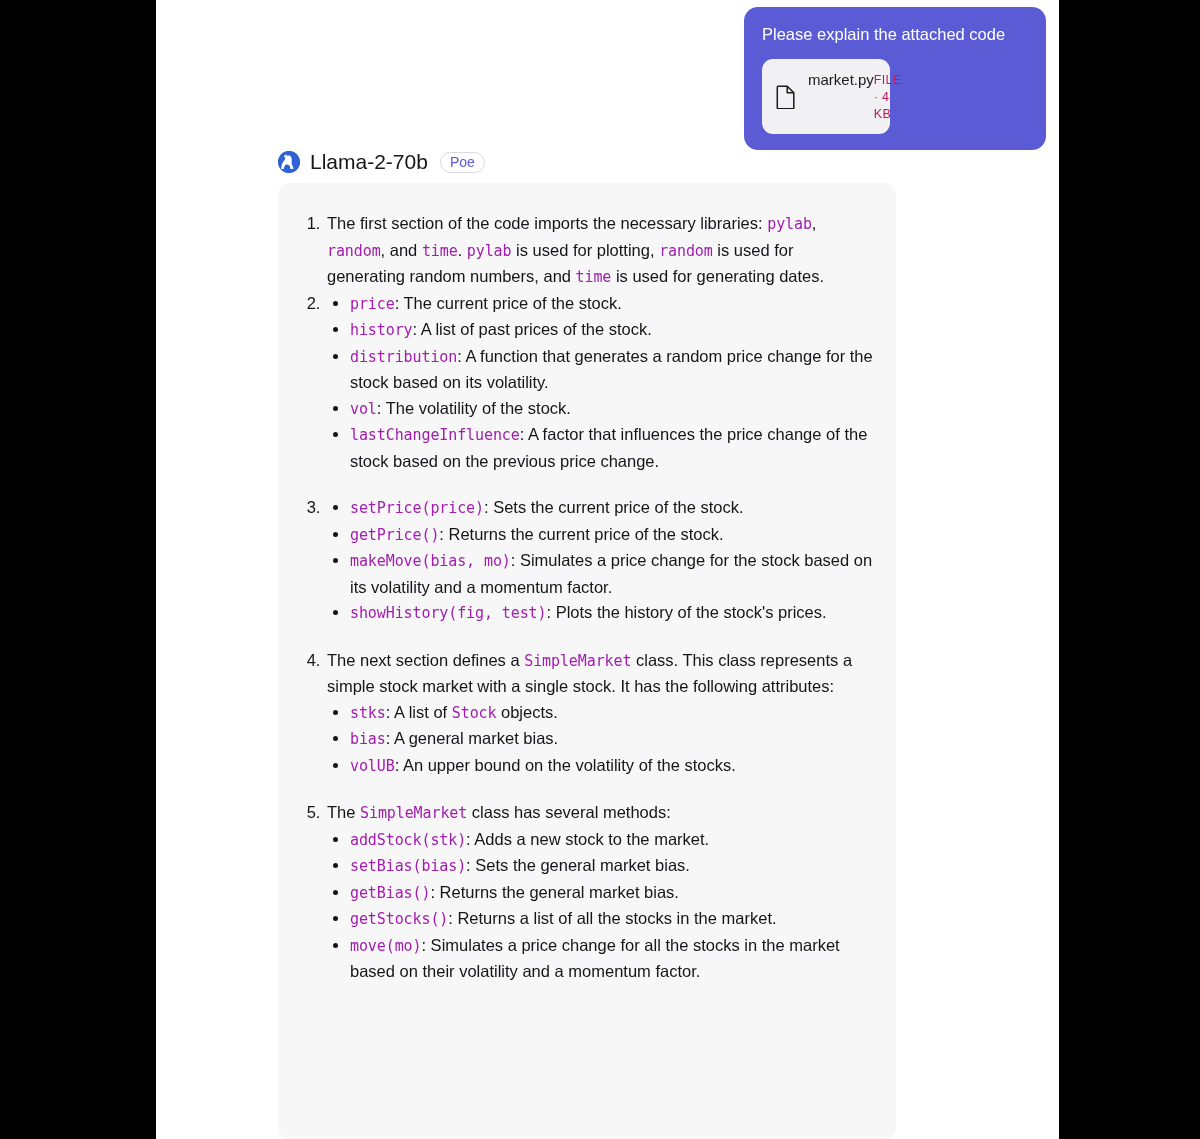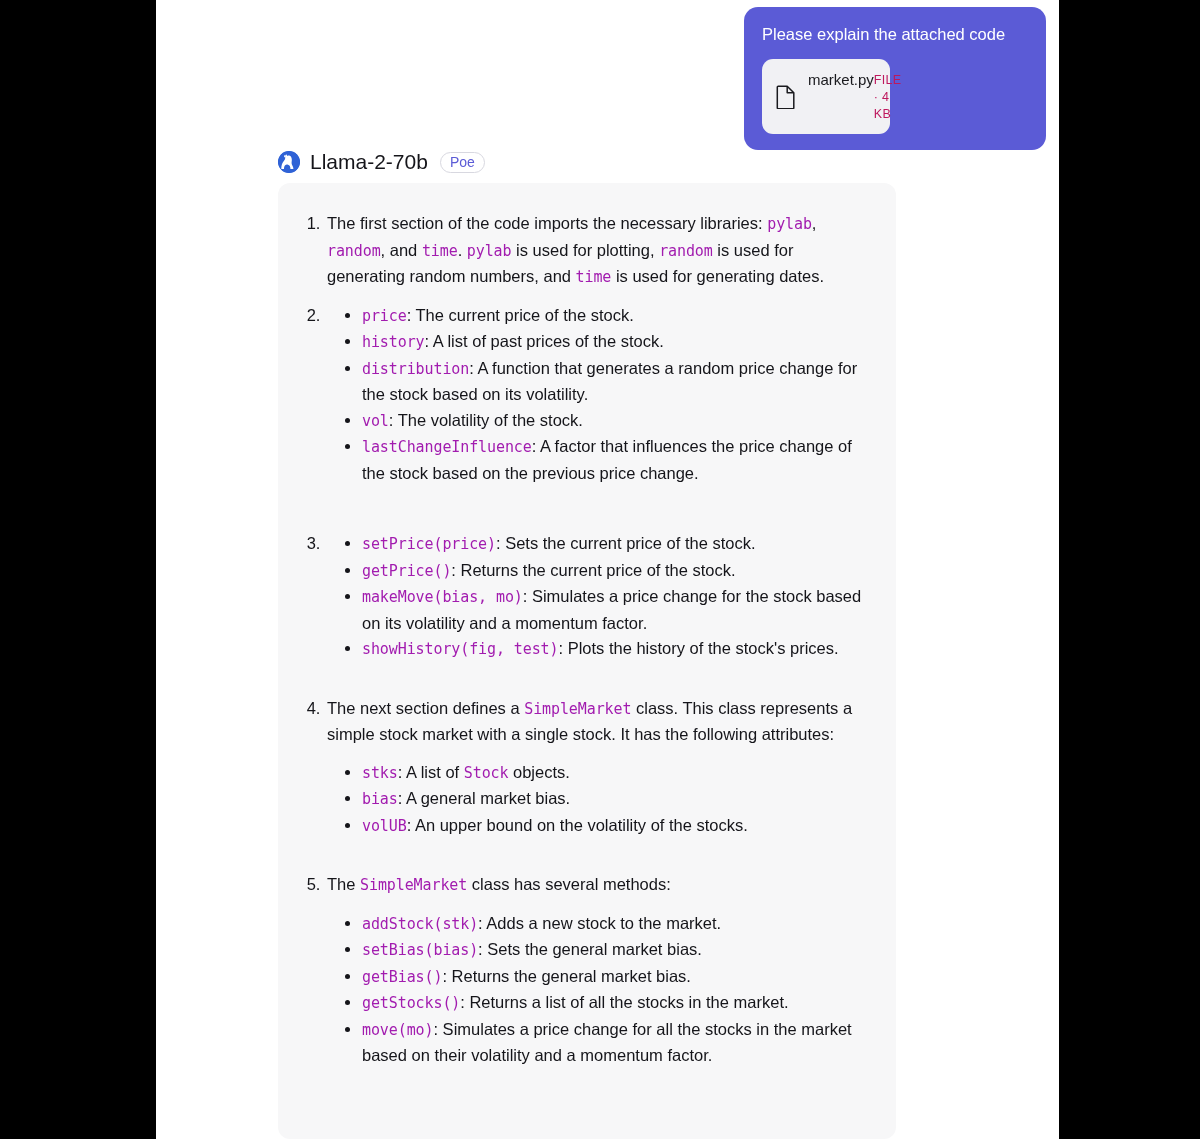--- a/index.html
+++ b/index.html
@@ -161,21 +161,21 @@
     font-family: "Liberation Sans", sans-serif;
   }
   ol.steps > li {
     margin-bottom: 0px;
     padding-left: 2px;
   }
   ol.steps > li + li {
     margin-top: 0px;
   }
   ul.subs {
-    margin: 12px;
+    margin: 0;
     padding-left: 23px;
     list-style: disc;
   }
   ul.subs > li {
     margin: 0;
     line-height: 25.5px;
   }
   .gap {
     display: block;
     height: 21px;

